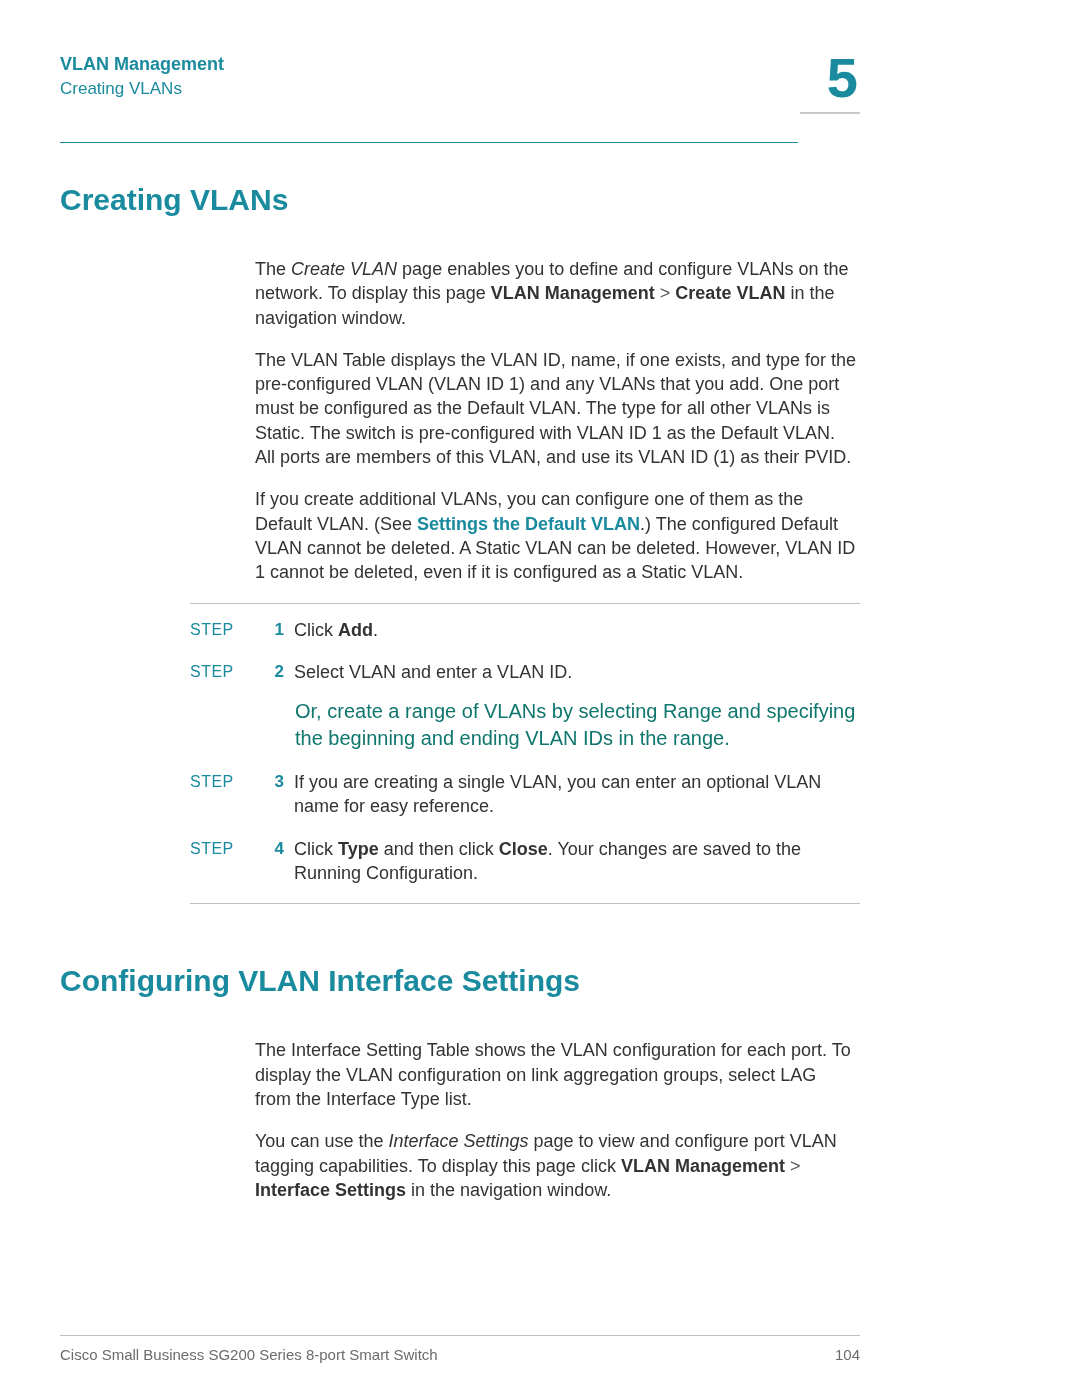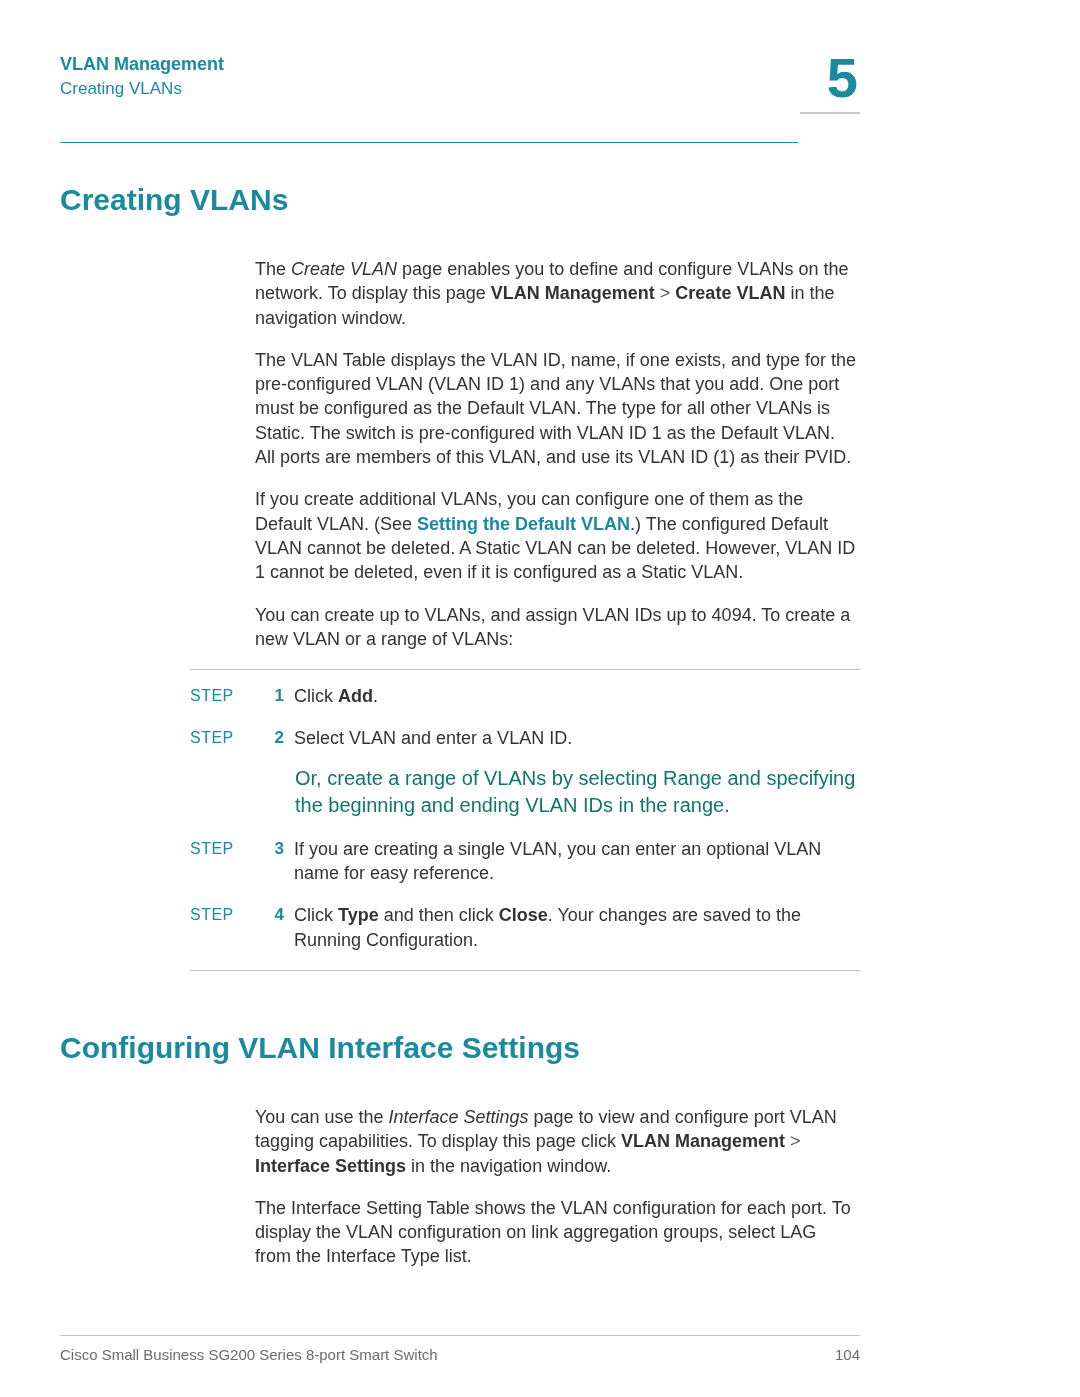--- a/index.html
+++ b/index.html
@@ -172,23 +172,22 @@
   <hr class="hr-main">
 
   <h1 class="section">Creating VLANs</h1>
 
   <div class="body-block">
     <p>
       <span>The </span><span class="italic">Create VLAN</span><span> page enables you to define and configure VLANs on the network. To display this page </span><span class="bold">VLAN Management</span><span class="gt"> &gt; </span><span class="bold">Create VLAN</span><span> in the navigation window.</span>
     </p>
     <p>The VLAN Table displays the VLAN ID, name, if one exists, and type for the pre-configured VLAN (VLAN ID 1) and any VLANs that you add. One port must be configured as the Default VLAN. The type for all other VLANs is Static. The switch is pre-configured with VLAN ID 1 as the Default VLAN. All ports are members of this VLAN, and use its VLAN ID (1) as their PVID.</p>
     <p>
-      <span>If you create additional VLANs, you can configure one of them as the Default VLAN. (See </span><span class="link">Setting the Default VLAN</span><span>.) The configured Default VLAN cannot be deleted. A Static VLAN can be deleted. However, VLAN ID 1 cannot be deleted, even if it is configured as a Static VLAN.</span>
+      <span>If you create additional VLANs, you can configure one of them as the Default VLAN. (See </span><span class="link">Settings the Default VLAN</span><span>.) The configured Default VLAN cannot be deleted. A Static VLAN can be deleted. However, VLAN ID 1 cannot be deleted, even if it is configured as a Static VLAN.</span>
     </p>
-    <p>You can create up to  VLANs, and assign VLAN IDs up to 4094. To create a new VLAN or a range of VLANs:</p>
   </div>
 
   <hr class="steps-rule">
 
   <div class="step-row">
     <div class="step-label">STEP</div>
     <div class="step-num">1</div>
     <div class="step-text">
       <span>Click </span><span class="bold">Add</span><span>.</span>
     </div>
@@ -213,24 +212,24 @@
     <div class="step-text">
       <span>Click </span><span class="bold">Type</span><span> and then click </span><span class="bold">Close</span><span>. Your changes are saved to the Running Configuration.</span>
     </div>
   </div>
 
   <hr class="steps-rule" style="margin-top:14px;margin-bottom:60px;">
 
   <h1 class="section">Configuring VLAN Interface Settings</h1>
 
   <div class="body-block">
+    <p>The Interface Setting Table shows the VLAN configuration for each port. To display the VLAN configuration on link aggregation groups, select LAG from the Interface Type list.</p>
     <p>
       <span>You can use the </span><span class="italic">Interface Settings</span><span> page to view and configure port VLAN tagging capabilities. To display this page click </span><span class="bold">VLAN Management</span><span class="gt"> &gt; </span><span class="bold">Interface Settings</span><span> in the navigation window.</span>
     </p>
-    <p>The Interface Setting Table shows the VLAN configuration for each port. To display the VLAN configuration on link aggregation groups, select LAG from the Interface Type list.</p>
   </div>
 
   <div class="footer">
     <hr class="footer-rule">
     <div class="footer-row">
       <div>Cisco Small Business SG200 Series 8-port Smart Switch</div>
       <div>104</div>
     </div>
   </div>
 

